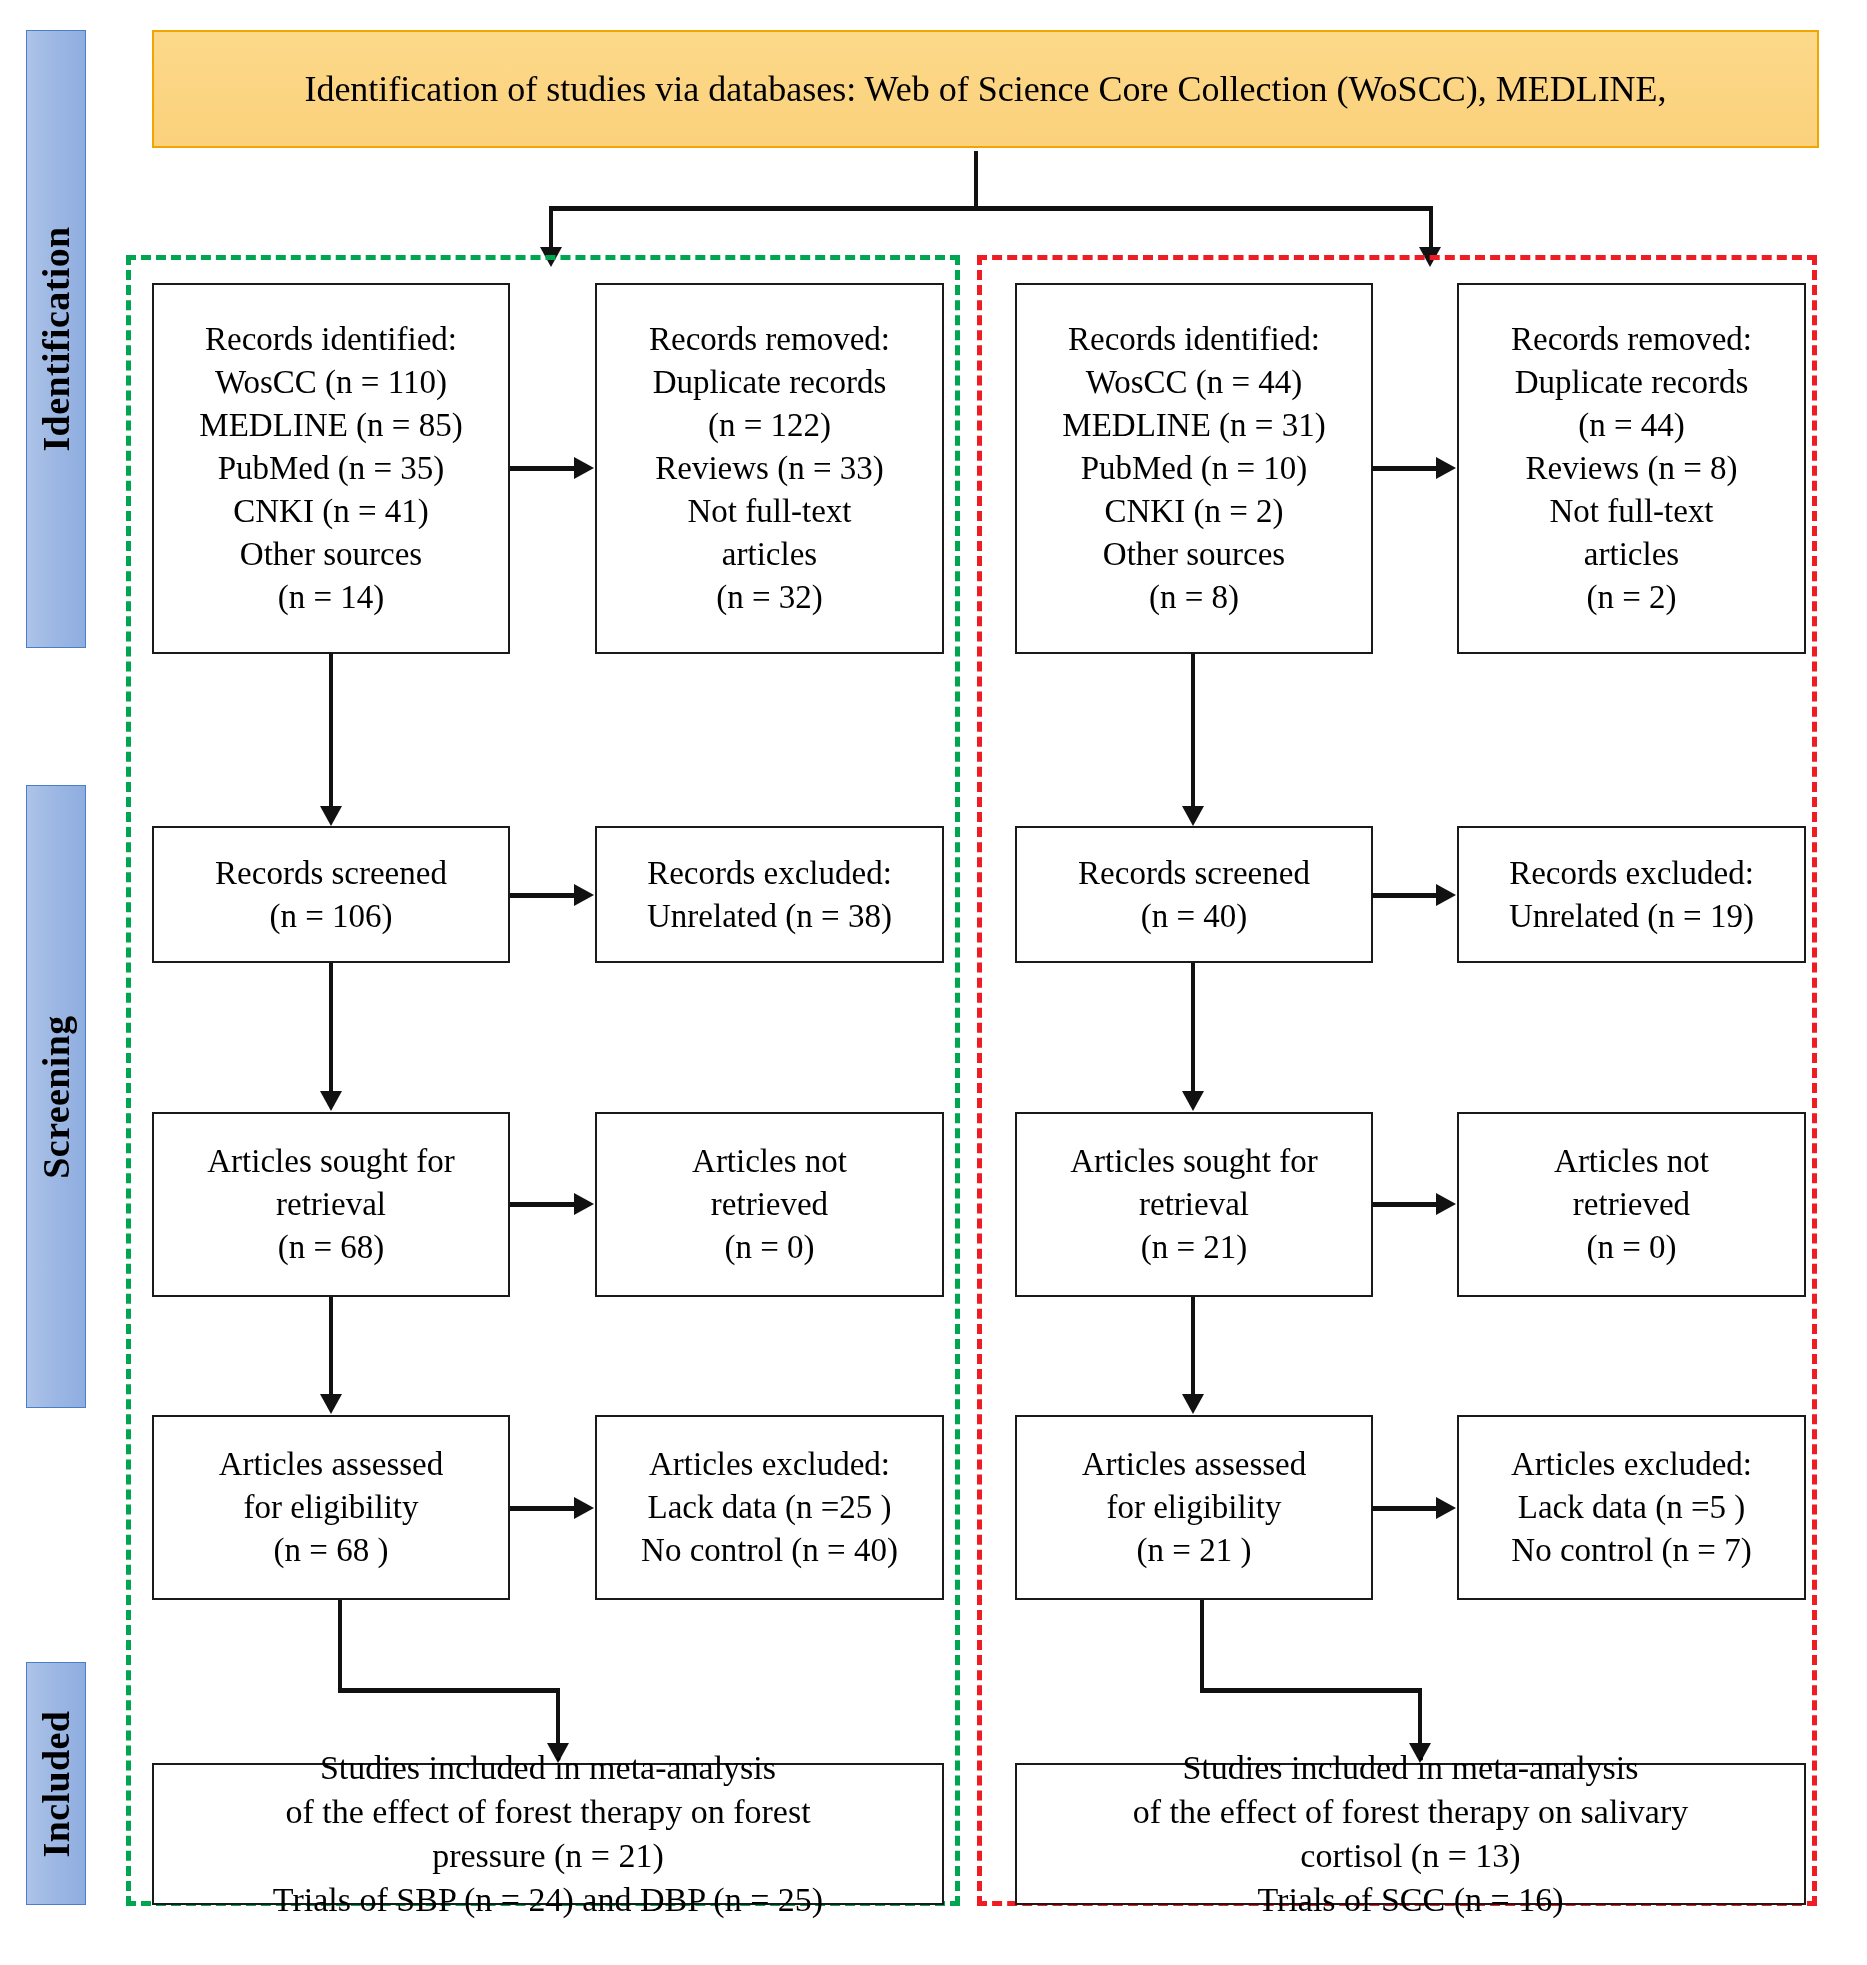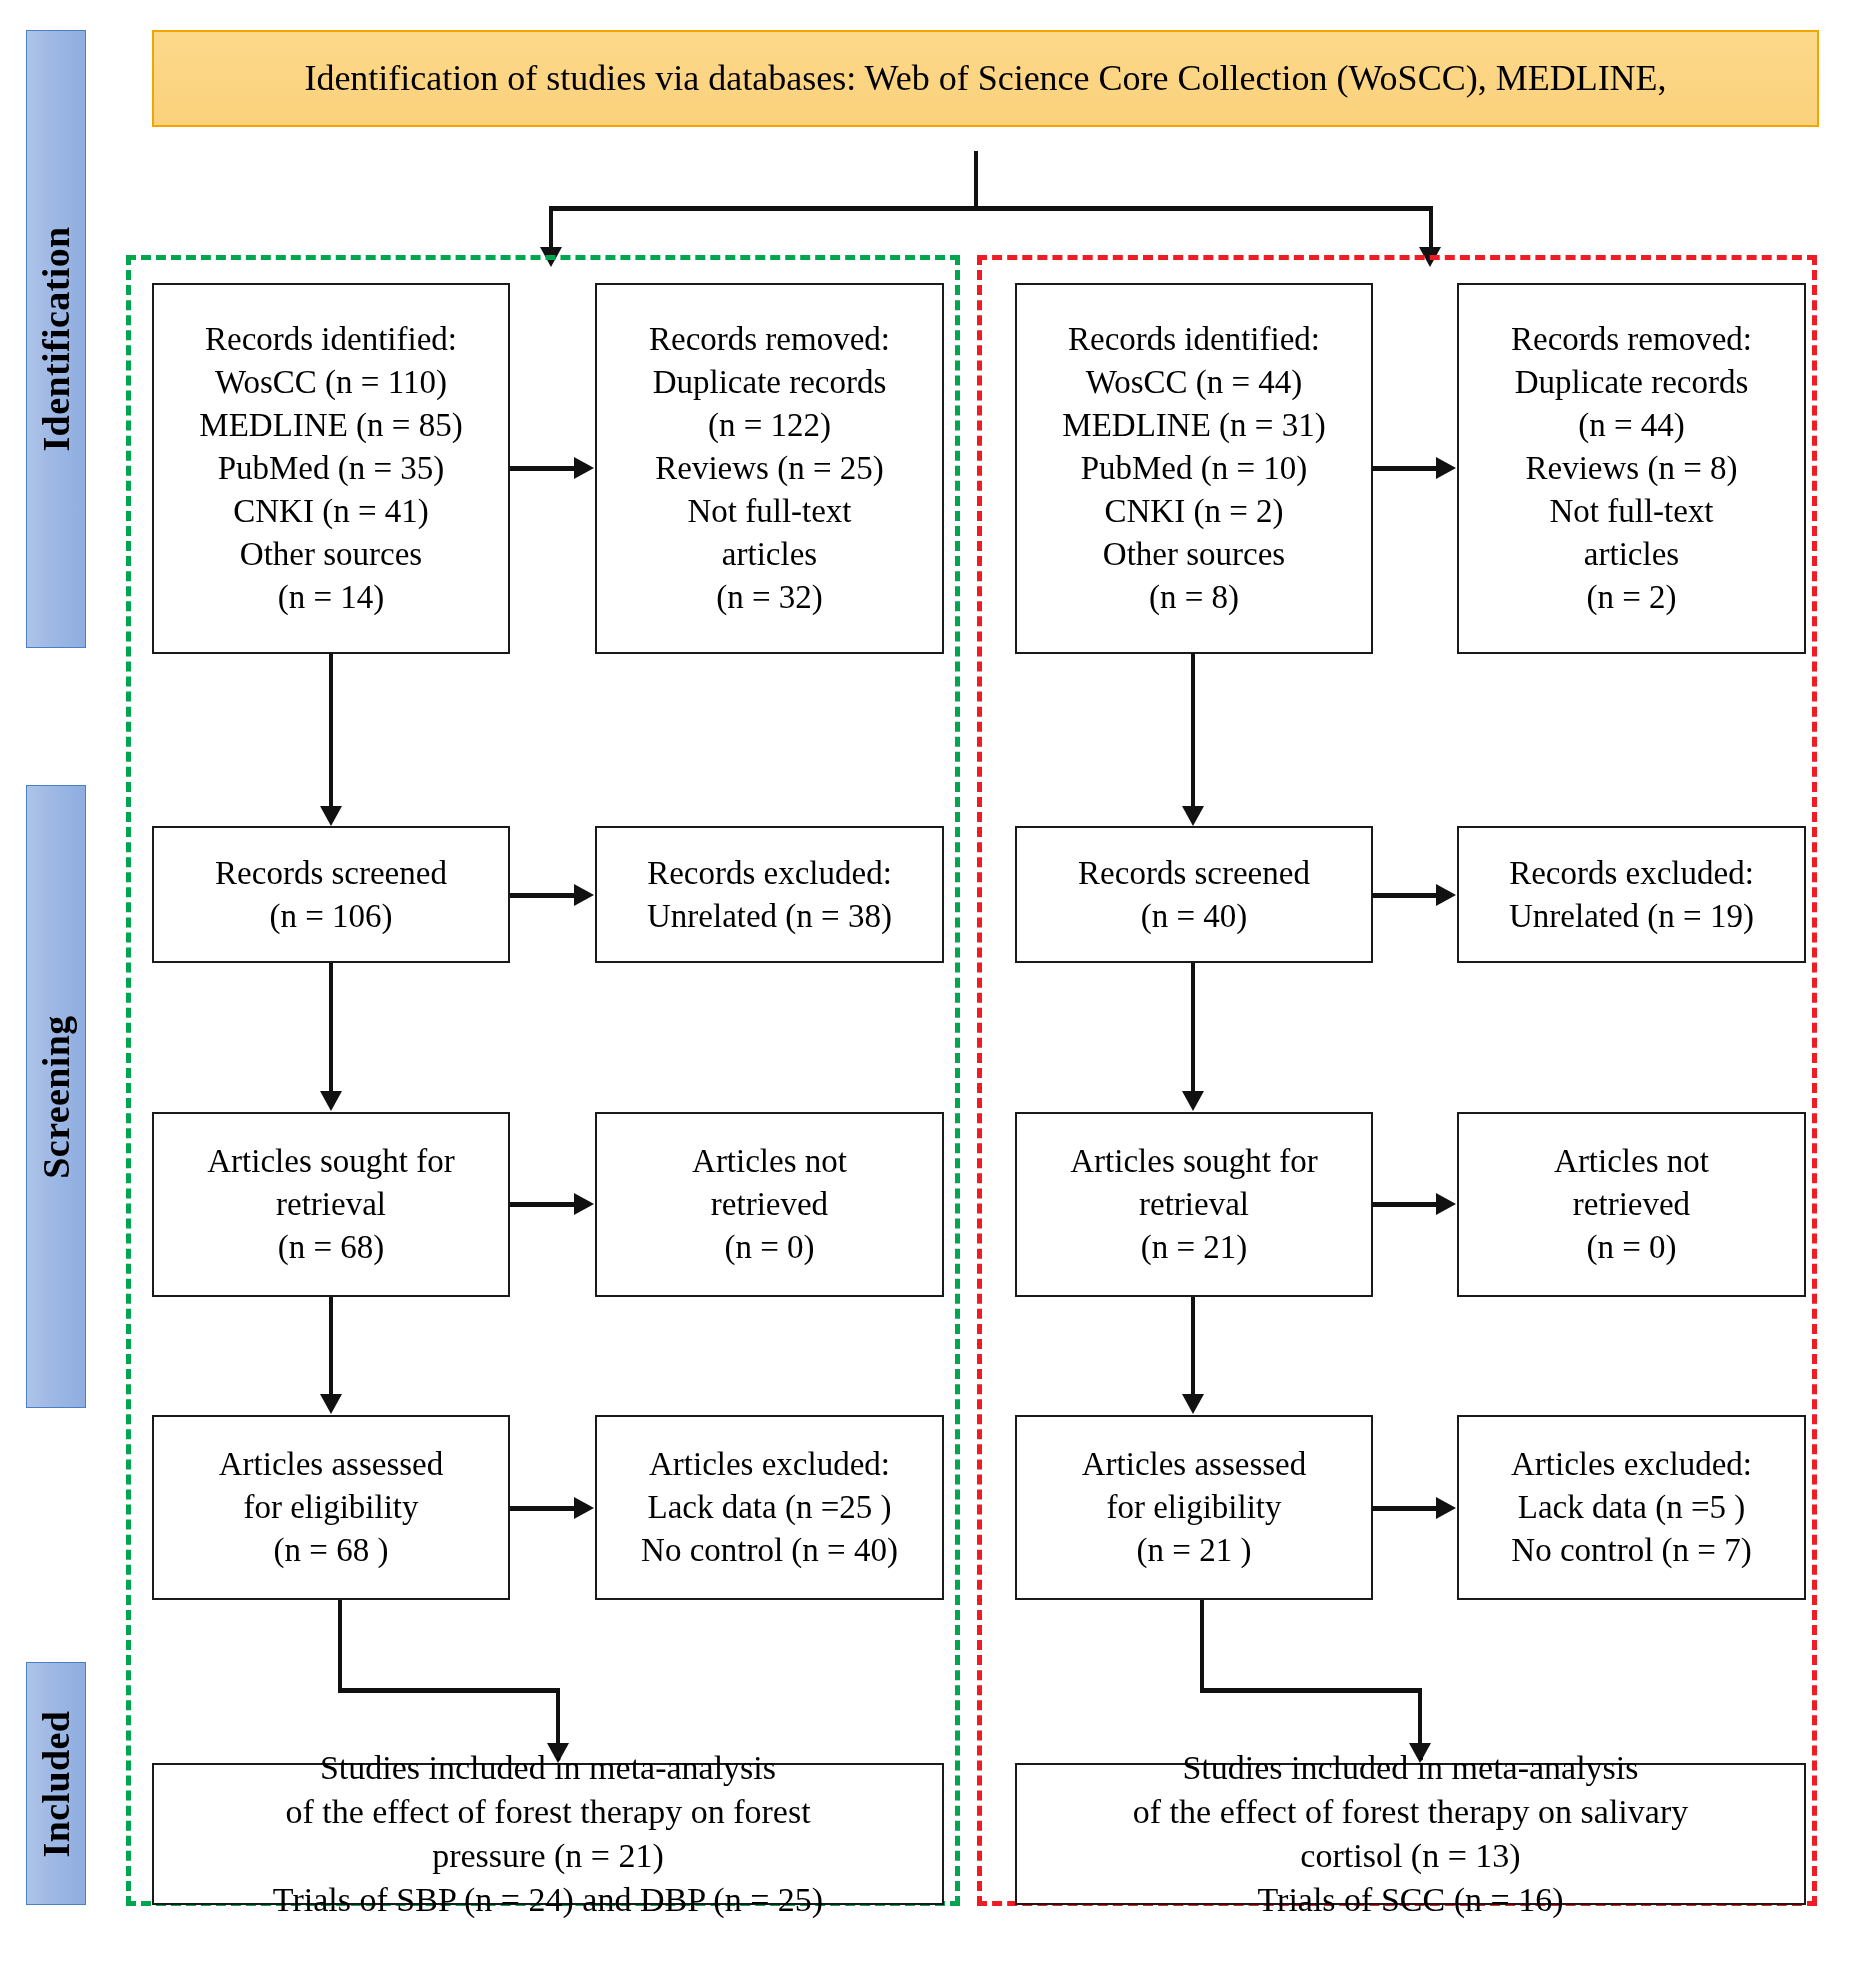--- a/index.html
+++ b/index.html
@@ -91,21 +91,21 @@
   </div>
 
   <div class="rail" style="left:25.6px; top:785px; width:60px; height:623px;">
     <span class="rail-label">Screening</span>
   </div>
 
   <div class="rail" style="left:25.6px; top:1662px; width:60px; height:243px;">
     <span class="rail-label">Included</span>
   </div>
 
-  <div class="header-box" style="left:152px; top:30px; width:1667px; height:97px;">
+  <div class="header-box" style="left:152px; top:30px; width:1667px; height:118px;">
     <div>
       <span class="ln">Identification of studies via databases: Web of Science Core Collection (WoSCC), MEDLINE,</span><br>
     </div>
   </div>
 
   <div class="vline" style="left:974px; top:151px; width:4.4px; height:57px;"></div>
 
   <div class="hline" style="left:551px; top:206px; width:882px; height:4.9px;"></div>
 
   <div class="vline" style="left:549px; top:206px; width:4.4px; height:44px;"></div>
@@ -127,21 +127,21 @@
     <span class="ln">(n = 14)</span>
   </div>
 
   <div class="hline" style="left:510px; top:466px; width:66px; height:4.9px;"></div>
   <div class="arrow-right" style="left:574px; top:457px;"></div>
 
   <div class="fbox" style="left:595px; top:283px; width:349px; height:371px;">
     <span class="ln">Records removed:</span>
     <span class="ln">Duplicate records</span>
     <span class="ln">(n = 122)</span>
-    <span class="ln">Reviews (n = 25)</span>
+    <span class="ln">Reviews (n = 33)</span>
     <span class="ln">Not full-text</span>
     <span class="ln">articles</span>
     <span class="ln">(n = 32)</span>
   </div>
 
   <div class="vline" style="left:329px; top:653px; width:4.4px; height:157px;"></div>
   <div class="arrow-down" style="left:320px; top:806px;"></div>
 
   <div class="fbox" style="left:152px; top:826px; width:358px; height:137px;">
     <span class="ln">Records screened</span>

